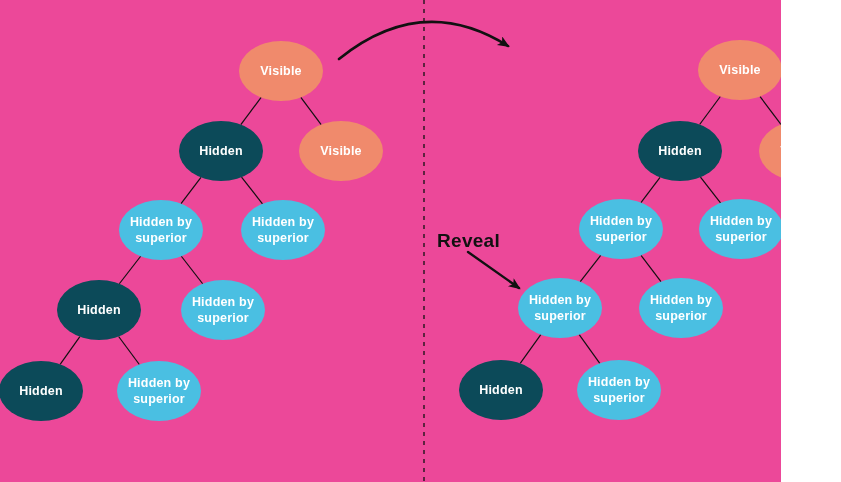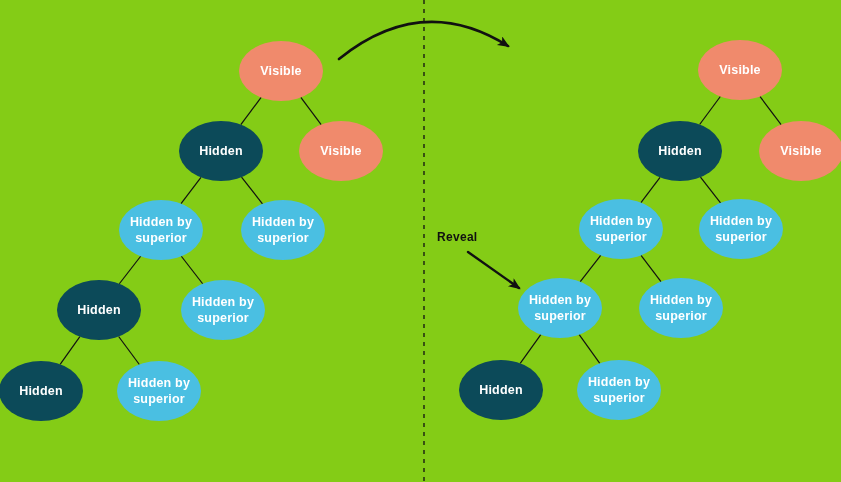--- a/index.html
+++ b/index.html
@@ -1,41 +1,41 @@
 <!DOCTYPE html>
 <html><head>
 <meta charset="utf-8">
 <style>
   html, body { margin: 0; padding: 0; background: #ffffff; }
   .canvas {
     position: relative;
-    width: 841px;
+    width: 781px;
     height: 482px;
-    background: #84cc16;
+    background: #ec4899;
     overflow: hidden;
     font-family: "Liberation Sans", sans-serif;
   }
   .canvas > svg { position: absolute; left: 0; top: 0; }
   .node {
     position: absolute;
     border-radius: 50%;
     display: flex;
     align-items: center;
     justify-content: center;
     text-align: center;
     font-weight: 700;
     font-size: 12.5px;
     line-height: 1.3;
     letter-spacing: 0.2px;
     padding: 0 7px;
     box-sizing: border-box;
   }
   .reveal-label {
     position: absolute;
-    font-size: 12px;
+    font-size: 19px;
     font-weight: 600;
     letter-spacing: 0.3px;
   }
 </style>
 </head>
 <body>
 
 <div class="canvas">
   <svg id="lines" width="841" height="482" viewBox="0 0 841 482">
     <defs>

